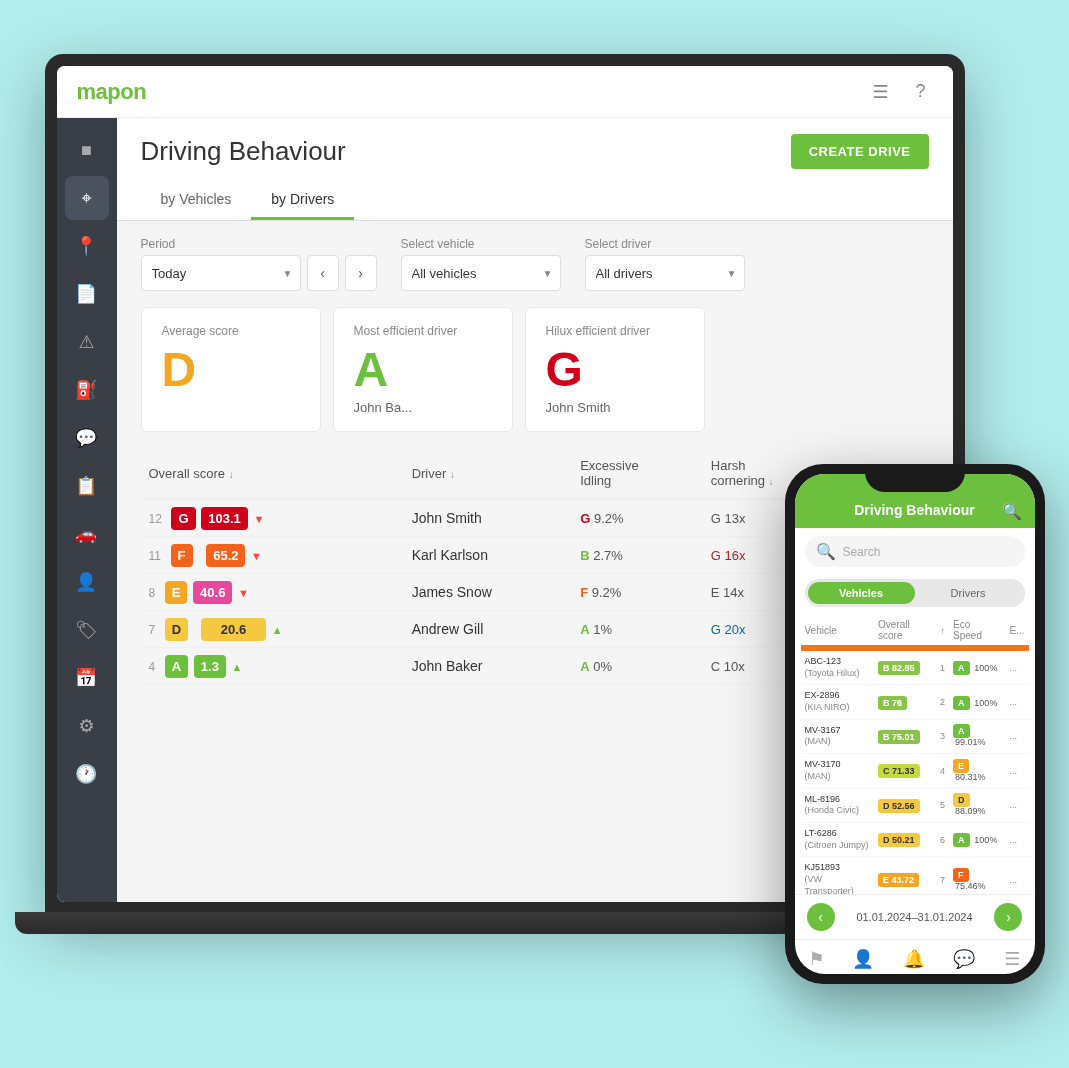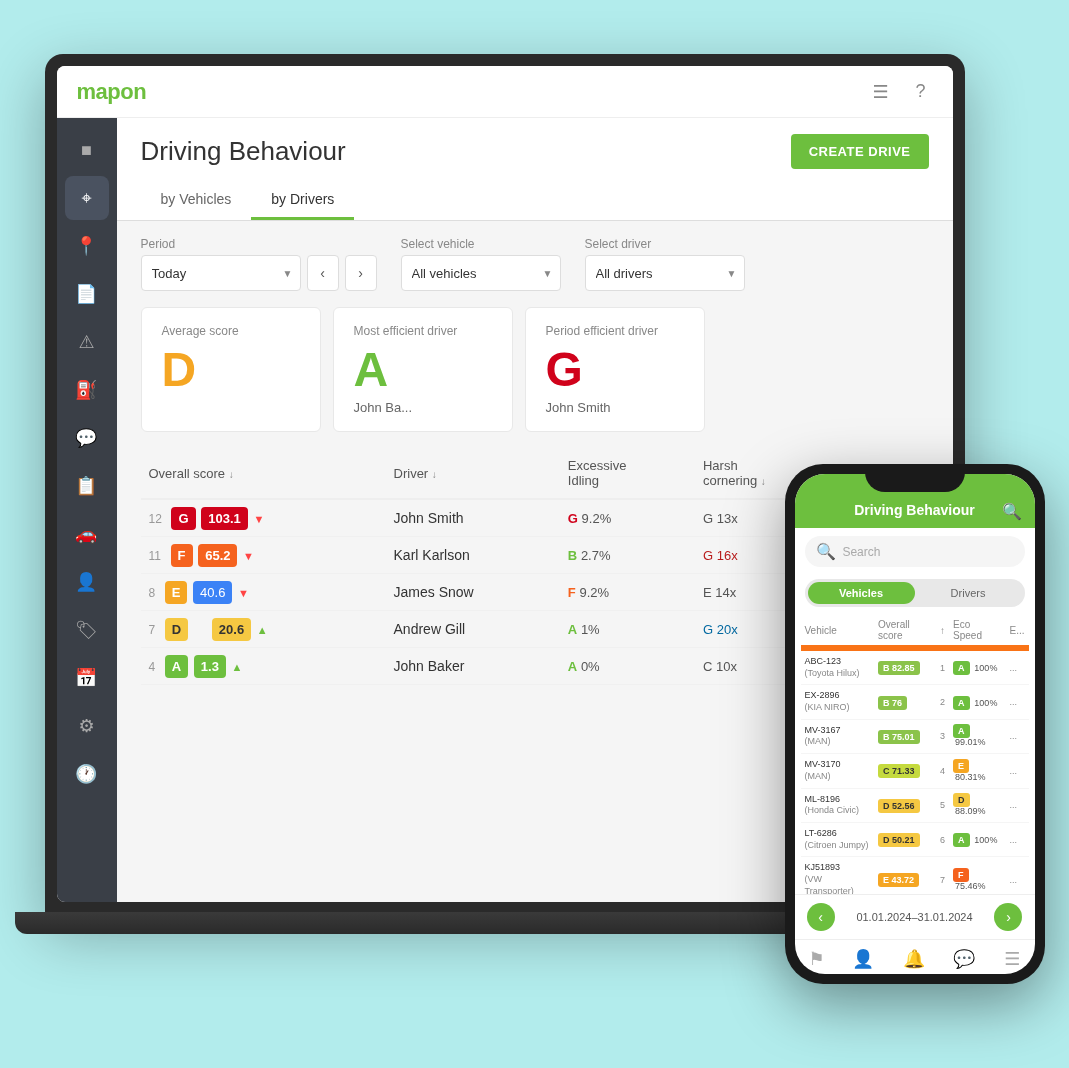--- a/index.html
+++ b/index.html
@@ -546,21 +546,21 @@
             <div class="score-card">
               <div class="score-card-label">Average score</div>
               <div class="score-grade d">D</div>
             </div>
             <div class="score-card">
               <div class="score-card-label">Most efficient driver</div>
               <div class="score-grade a">A</div>
               <div class="score-name">John Ba...</div>
             </div>
             <div class="score-card">
-              <div class="score-card-label">Period efficient driver</div>
+              <div class="score-card-label">Hilux efficient driver</div>
               <div class="score-grade g">G</div>
               <div class="score-name">John Smith</div>
             </div>
           </div>
 
           <div class="table-wrap">
             <table class="data-table">
               <thead>
                 <tr>
                   <th>Overall score <span class="sort-arrow">↓</span></th>
@@ -580,45 +580,45 @@
     </td>
     <td style="font-size:14px;color:#333;">John Smith</td>
     <td><span style="color:#d0021b;font-weight:700;">G</span> <span style="color:#555;">9.2%</span></td>
     <td style="color:#555;">G 13x</td>
     <td style="color:#555;">D 3...</td>
   </tr>
                   <tr>
     <td>
       <span style="color:#999;font-size:12px;margin-right:6px;">11</span>
       <span style="background:#f5621e;color:#fff;padding:4px 7px;border-radius:4px;font-weight:700;font-size:13px;">F</span>
-      <span style="background:#f5621e;color:#fff;padding:4px 7px;border-radius:4px;font-weight:700;font-size:13px;margin-left:2px;">65.2</span>
+      <span style="background:#f5621e;color:#fff;padding:4px 7px;border-radius:4px;font-weight:700;font-size:13px;margin-left:10px;">65.2</span>
       <span style="color:#f44;font-size:11px;margin-left:2px;">▼</span>
     </td>
     <td style="font-size:14px;color:#333;">Karl Karlson</td>
     <td><span style="color:#6dbf3e;font-weight:700;">B</span> <span style="color:#555;">2.7%</span></td>
     <td style="color:#b91c1c;margin-left:20px;">G 16x</td>
     <td style="color:#555;">F 2...</td>
   </tr>
                   <tr>
     <td>
       <span style="color:#999;font-size:12px;margin-right:6px;">8</span>
       <span style="background:#f5a623;color:#fff;padding:4px 7px;border-radius:4px;font-weight:700;font-size:13px;">E</span>
-      <span style="background:#3b82f6;color:#fff;padding:4px 7px;border-radius:4px;font-weight:400;font-size:13px;margin-left:2px;">40.6</span>
+      <span style="background:#ec4899;color:#fff;padding:4px 7px;border-radius:4px;font-weight:700;font-size:13px;margin-left:2px;">40.6</span>
       <span style="color:#f44;font-size:11px;margin-left:2px;">▼</span>
     </td>
     <td style="font-size:14px;color:#333;">James Snow</td>
     <td><span style="color:#f5621e;font-weight:700;">F</span> <span style="color:#555;">9.2%</span></td>
     <td style="color:#555;">E 14x</td>
     <td style="color:#555;">B 3...</td>
   </tr>
                   <tr>
     <td>
       <span style="color:#999;font-size:12px;margin-right:6px;">7</span>
       <span style="background:#f5c842;color:#333;padding:4px 7px;border-radius:4px;font-weight:700;font-size:13px;">D</span>
-      <span style="background:#f5c842;color:#333;padding:4px 7px;border-radius:4px;font-weight:700;font-size:13px;margin-left:20px;">20.6</span>
+      <span style="background:#f5c842;color:#333;padding:4px 20px;border-radius:4px;font-weight:700;font-size:13px;margin-left:9px;">20.6</span>
       <span style="color:#6dbf3e;font-size:11px;margin-left:2px;">▲</span>
     </td>
     <td style="font-size:14px;color:#333;">Andrew Gill</td>
     <td><span style="color:#6dbf3e;font-weight:700;">A</span> <span style="color:#555;">1%</span></td>
     <td style="color:#0369a1;">G 20x</td>
     <td style="color:#555;">B 3...</td>
   </tr>
                   <tr>
     <td>
       <span style="color:#999;font-size:12px;margin-right:6px;">4</span>

